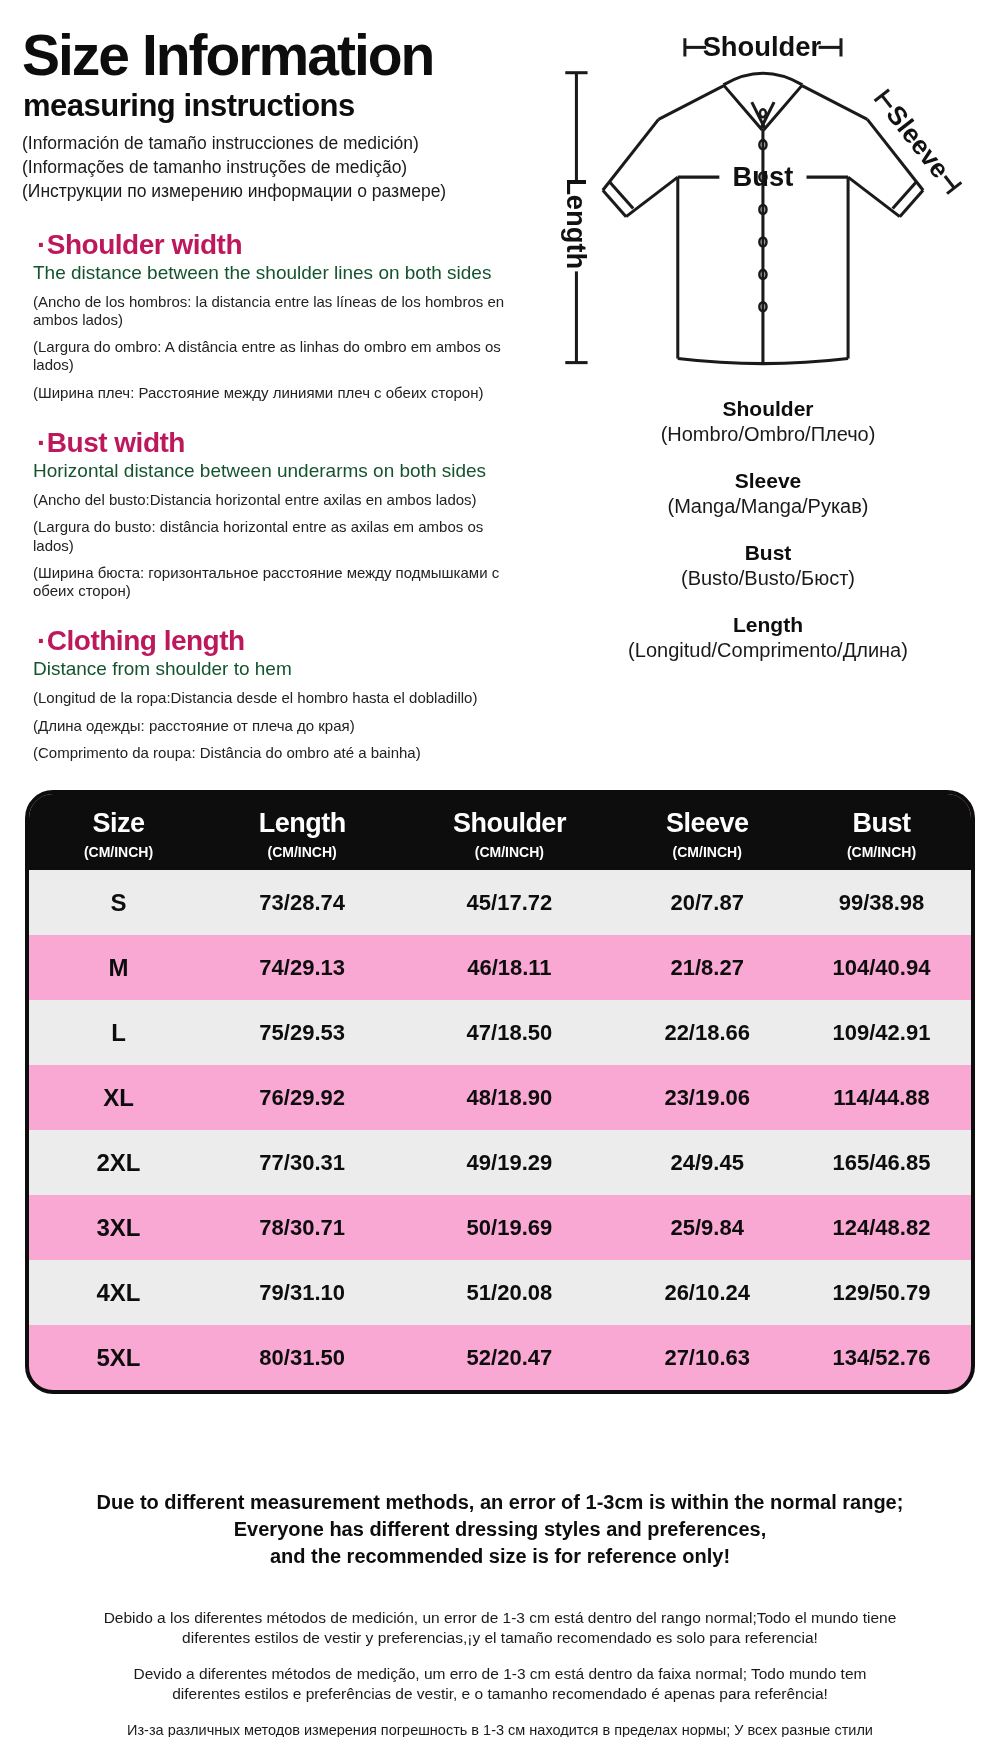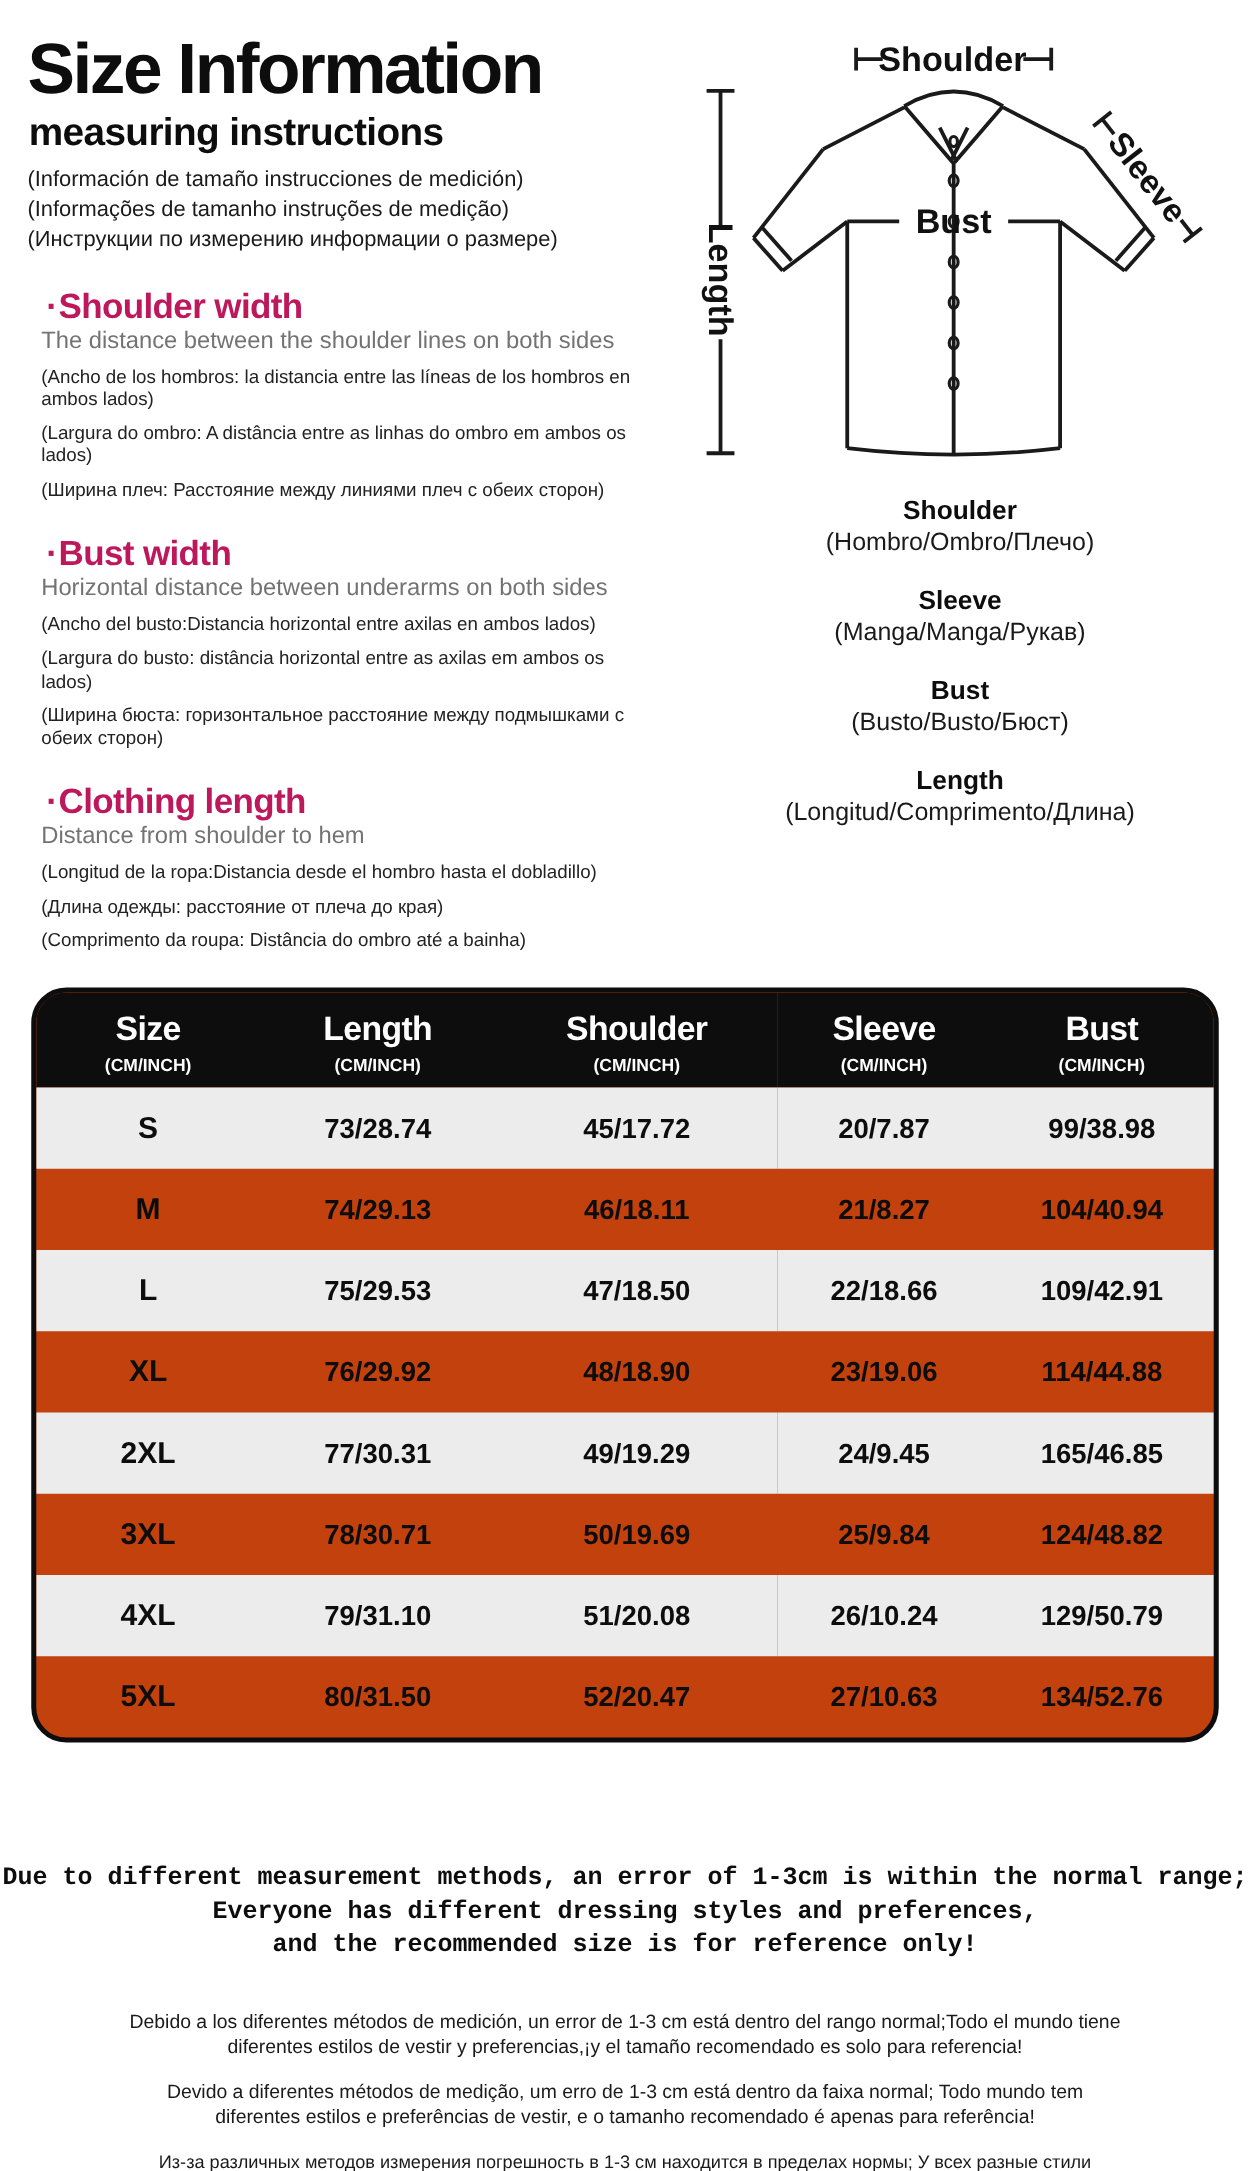--- a/index.html
+++ b/index.html
@@ -10,52 +10,52 @@
   }
   
   .top { position:relative; height:712px; }
   .left-col { position:absolute; left:22px; top:26px; width:528px; }
   .page-title { font-size:57px; font-weight:bold; letter-spacing:-2px; line-height:1.02; color:#0d0d0d; }
   .page-subtitle { font-size:31px; font-weight:bold; letter-spacing:-0.5px; margin:4px 0 8px 1px; color:#0d0d0d; }
   .title-trans { font-size:17.5px; line-height:1.36; color:#1a1a1a; }
   .section { margin-top:25px; }
   .sec-head { font-size:28px; font-weight:bold; letter-spacing:-0.5px; color:#be185d;margin-left:15px; }
   .sec-head .bullet { font-weight:bold; margin-right:1px; }
-  .sec-desc { font-size:19px; margin:1px 0 4px 11px; color:#737373; }
+  .sec-desc { font-size:19px; margin:1px 0 4px 11px; color:#14532d; }
   .sec-trans { margin-left:11px; }
   .sec-trans p { font-size:15px; line-height:1.22; margin-top:9px; max-width:475px; color:#222; }
   
   .right-col { position:absolute; left:545px; top:28px; width:446px; text-align:center; }
   .shirt-svg { width:446px; height:355px; display:block; }
   .legend { margin-top:14px; }
   .legend-item { margin-bottom:23px; }
   .legend-term { font-size:21px; font-weight:bold; color:#0d0d0d; }
   .legend-trans { font-size:20px; color:#1a1a1a; margin-top:2px; }
   
   .table-wrap {
     margin:78px 25px 0; width:950px; border:4px solid #0d0d0d;
-    border-radius:28px; overflow:hidden; background:#c2410c;
+    border-radius:28px; overflow:hidden; background:#f9a8d4;
   }
   table.size-table { width:100%; border-collapse:collapse; }
   .size-table thead th {
     background:#0d0d0d; color:#fff; height:76px; vertical-align:middle; padding-top:4px;
   }
   .size-table thead .col-label { display:block; font-size:27px; font-weight:bold; letter-spacing:-0.5px; }
   .size-table thead .col-unit { display:block; font-size:14px; font-weight:bold; margin-top:5px; letter-spacing:0; }
   .size-table tbody td {
     height:65px; text-align:center; vertical-align:middle;
     font-size:22px; font-weight:bold; color:#0d0d0d;
   }
   .size-table tbody td.size-cell { font-size:24px; }
   .size-table tbody tr.alt { background:#ececec; }
   .col-size{width:19%;} .col-length{width:20%;} .col-shoulder{width:24%;}
   .col-sleeve{width:18%;} .col-bust{width:19%;}
   
   .notes { margin-top:95px; text-align:center; }
-  .note-en { font-size:20px; font-weight:bold; line-height:1.35; color:#0d0d0d;font-family:Liberation Mono, monospace; }
+  .note-en { font-size:20px; font-weight:bold; line-height:1.35; color:#0d0d0d; }
   .note-block { margin-top:38px; font-size:15.5px; line-height:1.3; color:#1a1a1a; }
   .note-block.ru { font-size:14.5px; margin-top:16px; }
   .note-block.pt { margin-top:16px; }
 </style>
 </head>
 <body>
 
 <div class="top">
 
   <div class="left-col">

